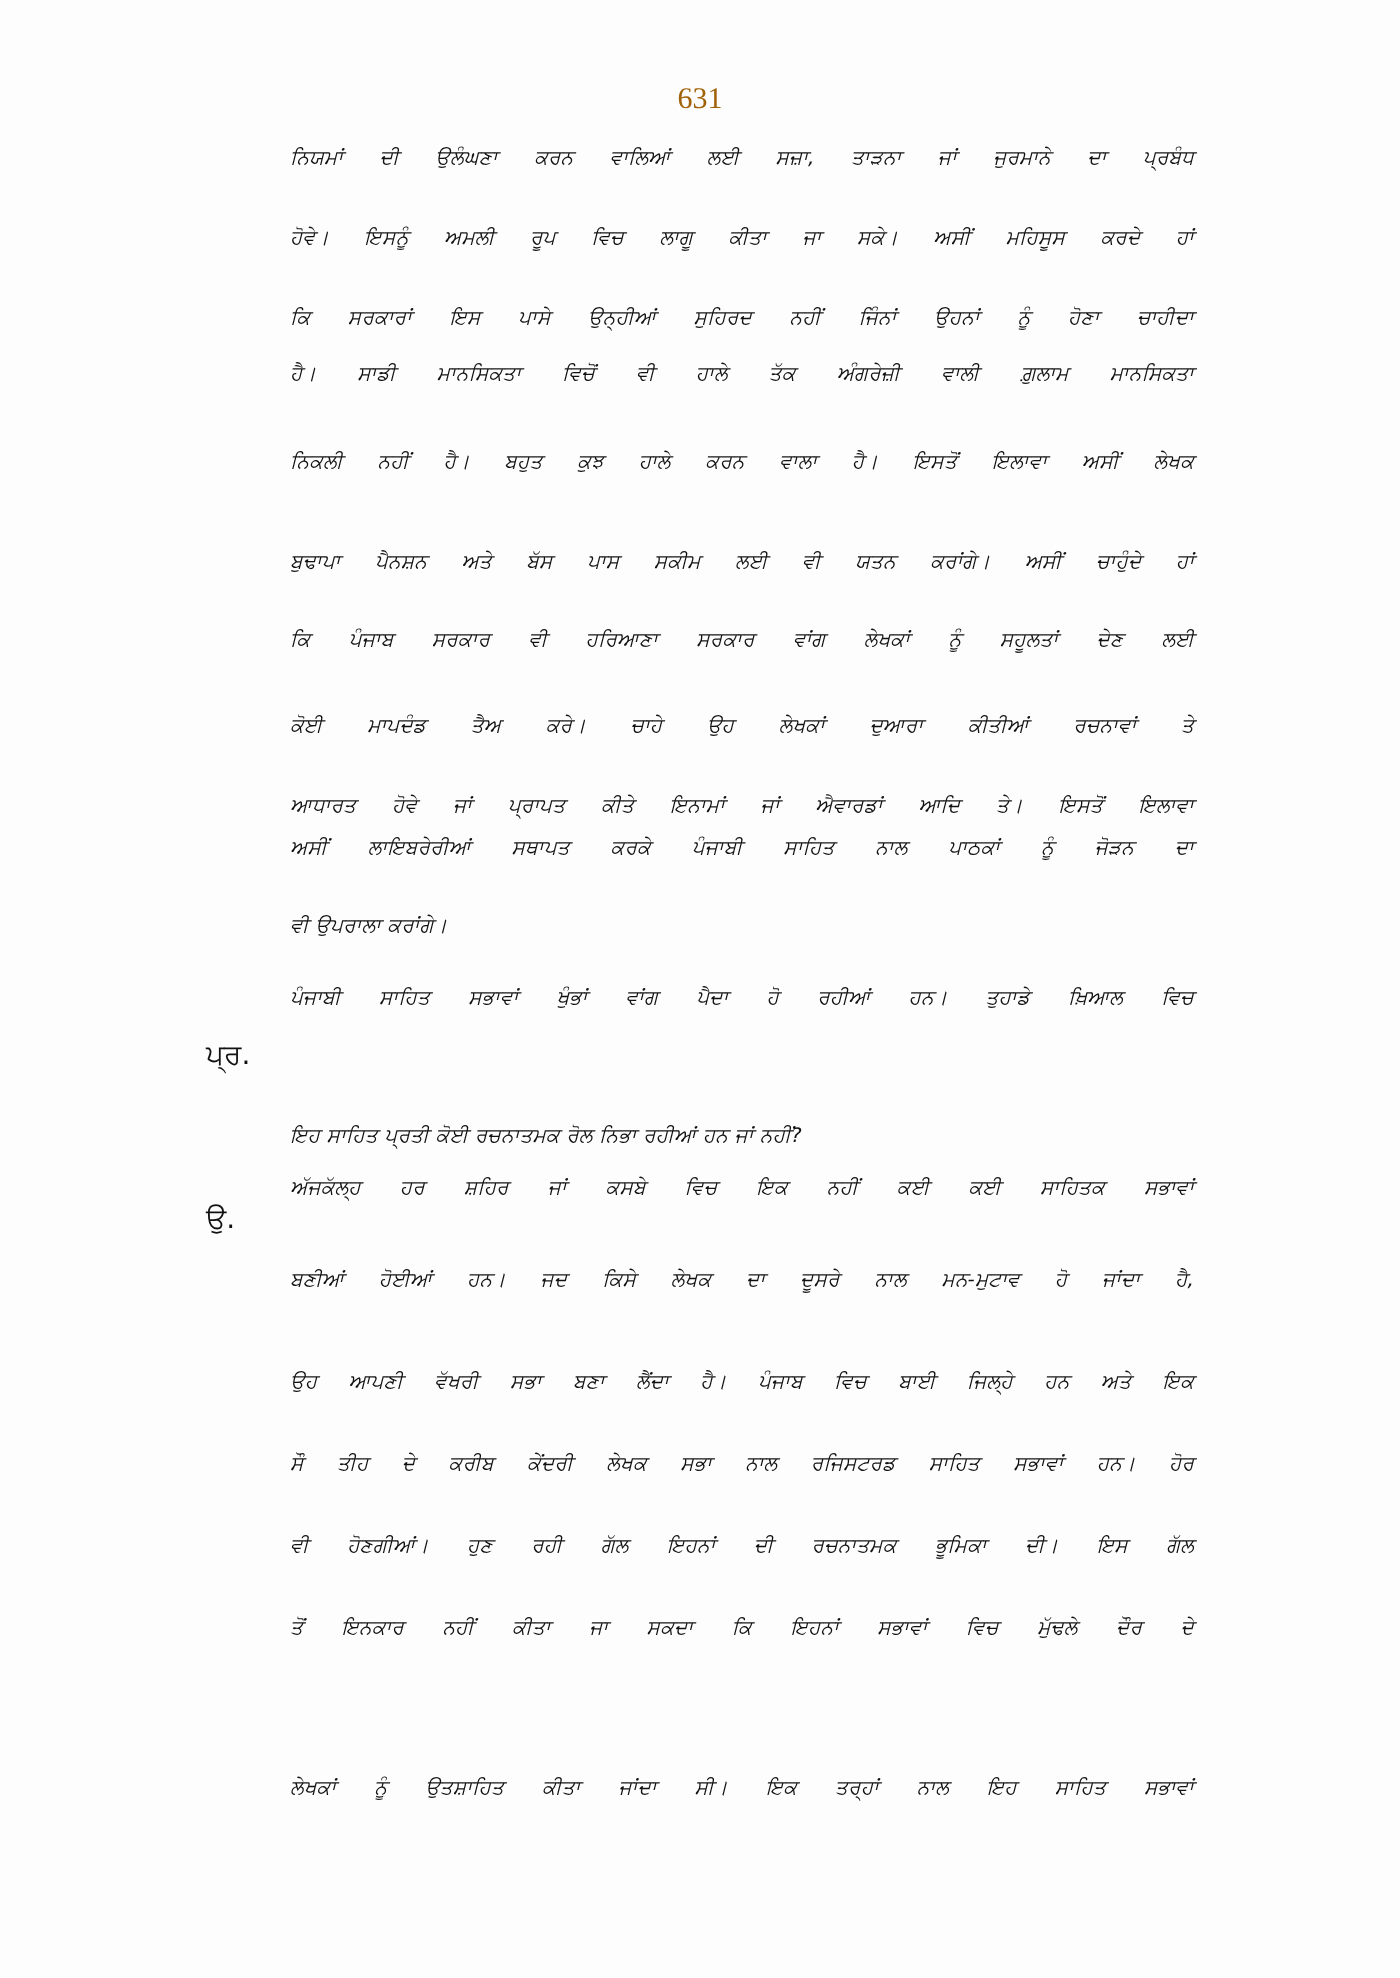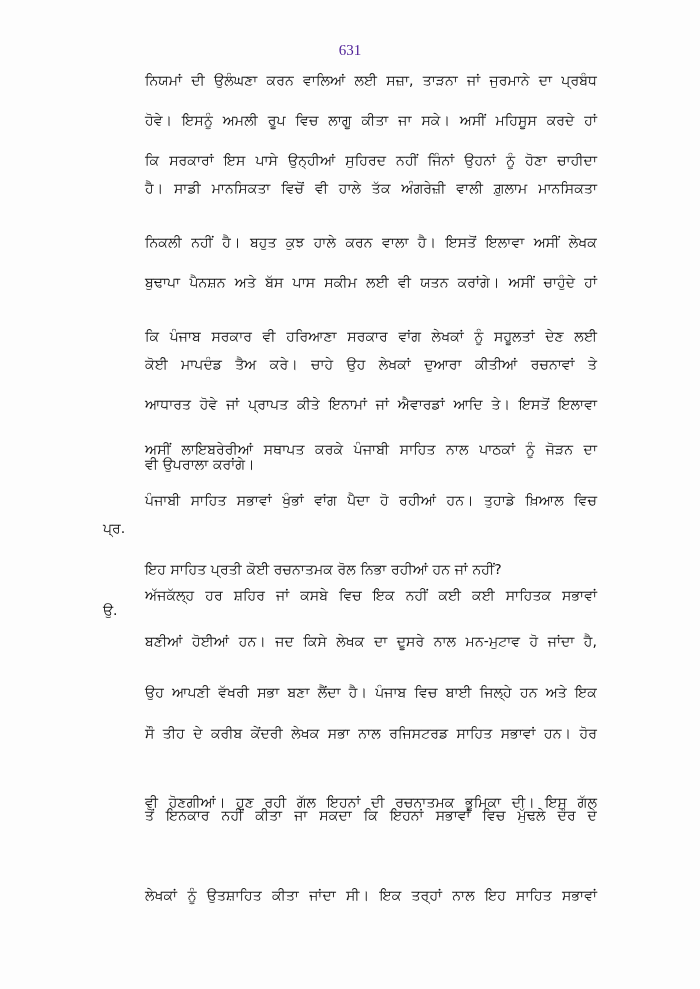--- a/index.html
+++ b/index.html
@@ -16,33 +16,34 @@
       font-family: "DejaVu Sans", "Liberation Sans", sans-serif;
     }
     .page-number {
       position: absolute;
       top: 42px;
       left: 0;
       width: 700px;
       text-align: center;
       font-family: "Liberation Serif", "DejaVu Serif", serif;
       font-size: 15px;
-      color: #4c1d95;
+      color: #a16207;
     }
     .line {
       position: absolute;
       left: 145px;
       width: 452px;
       height: 24px;
-      font-size: 14px;
+      font-size: 10px;
       line-height: 24px;
       white-space: nowrap;
       text-align: justify;
       text-align-last: justify;
       letter-spacing: 0.1px;
+      font-style: italic;
     }
     .line.last {
       text-align-last: left;
     }
     .marker {
       position: absolute;
       left: 103px;
       height: 24px;
       font-size: 14px;
       line-height: 24px;
@@ -53,39 +54,39 @@
 
 <div>
 
   <div class="page-number">631</div>
 
   <div>
     <div class="line" style="top:68px">ਨਿਯਮਾਂ ਦੀ ਉਲੰਘਣਾ ਕਰਨ ਵਾਲਿਆਂ ਲਈ ਸਜ਼ਾ, ਤਾੜਨਾ ਜਾਂ ਜੁਰਮਾਨੇ ਦਾ ਪ੍ਰਬੰਧ</div>
     <div class="line" style="top:108px">ਹੋਵੇ। ਇਸਨੂੰ ਅਮਲੀ ਰੂਪ ਵਿਚ ਲਾਗੂ ਕੀਤਾ ਜਾ ਸਕੇ। ਅਸੀਂ ਮਹਿਸੂਸ ਕਰਦੇ ਹਾਂ</div>
     <div class="line" style="top:148px">ਕਿ ਸਰਕਾਰਾਂ ਇਸ ਪਾਸੇ ਉਨ੍ਹੀਆਂ ਸੁਹਿਰਦ ਨਹੀਂ ਜਿੰਨਾਂ ਉਹਨਾਂ ਨੂੰ ਹੋਣਾ ਚਾਹੀਦਾ</div>
     <div class="line" style="top:176px">ਹੈ। ਸਾਡੀ ਮਾਨਸਿਕਤਾ ਵਿਚੋਂ ਵੀ ਹਾਲੇ ਤੱਕ ਅੰਗਰੇਜ਼ੀ ਵਾਲੀ ਗ਼ੁਲਾਮ ਮਾਨਸਿਕਤਾ</div>
-    <div class="line" style="top:230px">ਨਿਕਲੀ ਨਹੀਂ ਹੈ। ਬਹੁਤ ਕੁਝ ਹਾਲੇ ਕਰਨ ਵਾਲਾ ਹੈ। ਇਸਤੋਂ ਇਲਾਵਾ ਅਸੀਂ ਲੇਖਕ</div>
+    <div class="line" style="top:220px">ਨਿਕਲੀ ਨਹੀਂ ਹੈ। ਬਹੁਤ ਕੁਝ ਹਾਲੇ ਕਰਨ ਵਾਲਾ ਹੈ। ਇਸਤੋਂ ਇਲਾਵਾ ਅਸੀਂ ਲੇਖਕ</div>
     <div class="line" style="top:270px">ਬੁਢਾਪਾ ਪੈਨਸ਼ਨ ਅਤੇ ਬੱਸ ਪਾਸ ਸਕੀਮ ਲਈ ਵੀ ਯਤਨ ਕਰਾਂਗੇ। ਅਸੀਂ ਚਾਹੁੰਦੇ ਹਾਂ</div>
-    <div class="line" style="top:324px">ਕਿ ਪੰਜਾਬ ਸਰਕਾਰ ਵੀ ਹਰਿਆਣਾ ਸਰਕਾਰ ਵਾਂਗ ਲੇਖਕਾਂ ਨੂੰ ਸਹੂਲਤਾਂ ਦੇਣ ਲਈ</div>
+    <div class="line" style="top:309px">ਕਿ ਪੰਜਾਬ ਸਰਕਾਰ ਵੀ ਹਰਿਆਣਾ ਸਰਕਾਰ ਵਾਂਗ ਲੇਖਕਾਂ ਨੂੰ ਸਹੂਲਤਾਂ ਦੇਣ ਲਈ</div>
     <div class="line" style="top:352px">ਕੋਈ ਮਾਪਦੰਡ ਤੈਅ ਕਰੇ। ਚਾਹੇ ਉਹ ਲੇਖਕਾਂ ਦੁਆਰਾ ਕੀਤੀਆਂ ਰਚਨਾਵਾਂ ਤੇ</div>
     <div class="line" style="top:392px">ਆਧਾਰਤ ਹੋਵੇ ਜਾਂ ਪ੍ਰਾਪਤ ਕੀਤੇ ਇਨਾਮਾਂ ਜਾਂ ਐਵਾਰਡਾਂ ਆਦਿ ਤੇ। ਇਸਤੋਂ ਇਲਾਵਾ</div>
-    <div class="line" style="top:437px">ਅਸੀਂ ਲਾਇਬਰੇਰੀਆਂ ਸਥਾਪਤ ਕਰਕੇ ਪੰਜਾਬੀ ਸਾਹਿਤ ਨਾਲ ਪਾਠਕਾਂ ਨੂੰ ਜੋੜਨ ਦਾ</div>
+    <div class="line" style="top:413px">ਅਸੀਂ ਲਾਇਬਰੇਰੀਆਂ ਸਥਾਪਤ ਕਰਕੇ ਪੰਜਾਬੀ ਸਾਹਿਤ ਨਾਲ ਪਾਠਕਾਂ ਨੂੰ ਜੋੜਨ ਦਾ</div>
     <div class="line last" style="top:452px">ਵੀ ਉਪਰਾਲਾ ਕਰਾਂਗੇ।</div>
   </div>
 
   <div>
     <div class="marker" style="top:516px">ਪ੍ਰ.</div>
     <div class="line" style="top:488px">ਪੰਜਾਬੀ ਸਾਹਿਤ ਸਭਾਵਾਂ ਖੁੰਭਾਂ ਵਾਂਗ ਪੈਦਾ ਹੋ ਰਹੀਆਂ ਹਨ। ਤੁਹਾਡੇ ਖ਼ਿਆਲ ਵਿਚ</div>
     <div class="line last" style="top:557px">ਇਹ ਸਾਹਿਤ ਪ੍ਰਤੀ ਕੋਈ ਰਚਨਾਤਮਕ ਰੋਲ ਨਿਭਾ ਰਹੀਆਂ ਹਨ ਜਾਂ ਨਹੀਂ?</div>
   </div>
 
   <div>
     <div class="marker" style="top:598px">ਉ.</div>
     <div class="line" style="top:583px">ਅੱਜਕੱਲ੍ਹ ਹਰ ਸ਼ਹਿਰ ਜਾਂ ਕਸਬੇ ਵਿਚ ਇਕ ਨਹੀਂ ਕਈ ਕਈ ਸਾਹਿਤਕ ਸਭਾਵਾਂ</div>
     <div class="line" style="top:629px">ਬਣੀਆਂ ਹੋਈਆਂ ਹਨ। ਜਦ ਕਿਸੇ ਲੇਖਕ ਦਾ ਦੂਸਰੇ ਨਾਲ ਮਨ-ਮੁਟਾਵ ਹੋ ਜਾਂਦਾ ਹੈ,</div>
     <div class="line" style="top:680px">ਉਹ ਆਪਣੀ ਵੱਖਰੀ ਸਭਾ ਬਣਾ ਲੈਂਦਾ ਹੈ। ਪੰਜਾਬ ਵਿਚ ਬਾਈ ਜਿਲ੍ਹੇ ਹਨ ਅਤੇ ਇਕ</div>
     <div class="line" style="top:721px">ਸੌ ਤੀਹ ਦੇ ਕਰੀਬ ਕੇਂਦਰੀ ਲੇਖਕ ਸਭਾ ਨਾਲ ਰਜਿਸਟਰਡ ਸਾਹਿਤ ਸਭਾਵਾਂ ਹਨ। ਹੋਰ</div>
-    <div class="line" style="top:790px">ਵੀ ਹੋਣਗੀਆਂ। ਹੁਣ ਰਹੀ ਗੱਲ ਇਹਨਾਂ ਦੀ ਰਚਨਾਤਮਕ ਭੂਮਿਕਾ ਦੀ। ਇਸ ਗੱਲ</div>
+    <div class="line" style="top:762px">ਵੀ ਹੋਣਗੀਆਂ। ਹੁਣ ਰਹੀ ਗੱਲ ਇਹਨਾਂ ਦੀ ਰਚਨਾਤਮਕ ਭੂਮਿਕਾ ਦੀ। ਇਸ ਗੱਲ</div>
     <div class="line" style="top:803px">ਤੋਂ ਇਨਕਾਰ ਨਹੀਂ ਕੀਤਾ ਜਾ ਸਕਦਾ ਕਿ ਇਹਨਾਂ ਸਭਾਵਾਂ ਵਿਚ ਮੁੱਢਲੇ ਦੌਰ ਦੇ</div>
     <div class="line" style="top:883px">ਲੇਖਕਾਂ ਨੂੰ ਉਤਸ਼ਾਹਿਤ ਕੀਤਾ ਜਾਂਦਾ ਸੀ। ਇਕ ਤਰ੍ਹਾਂ ਨਾਲ ਇਹ ਸਾਹਿਤ ਸਭਾਵਾਂ</div>
   </div>
 
 </div>
 
 </body></html>

